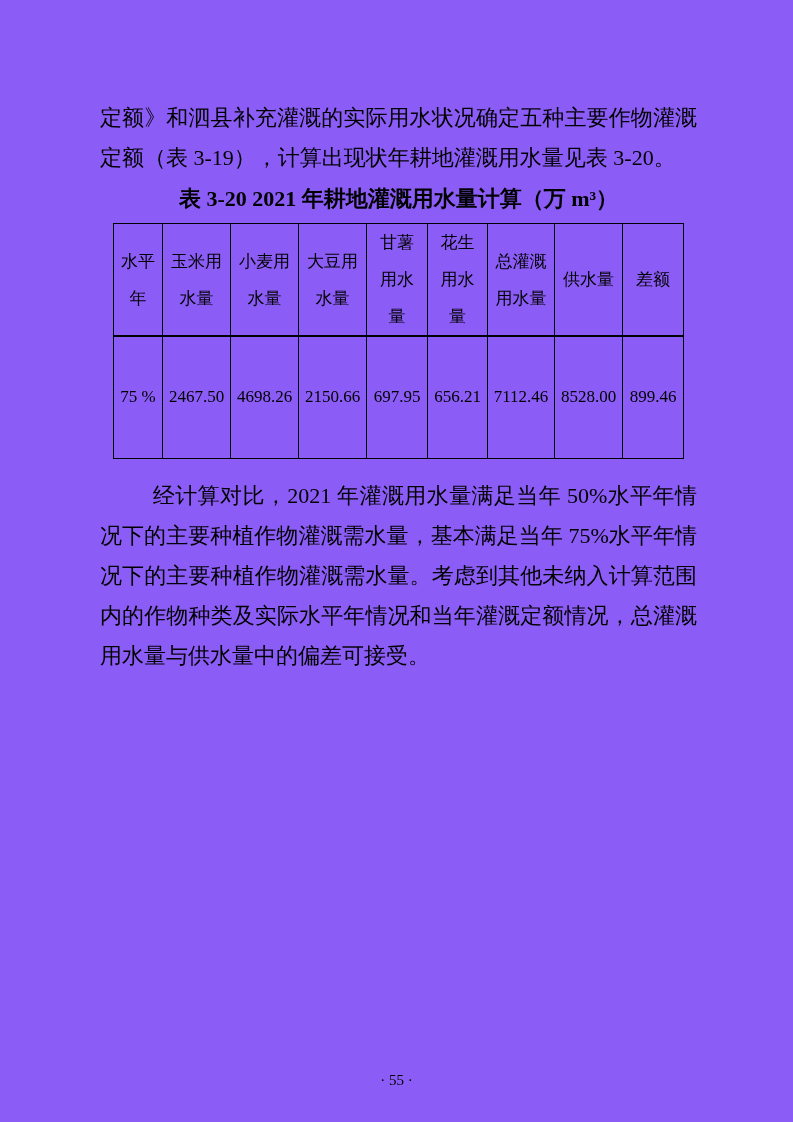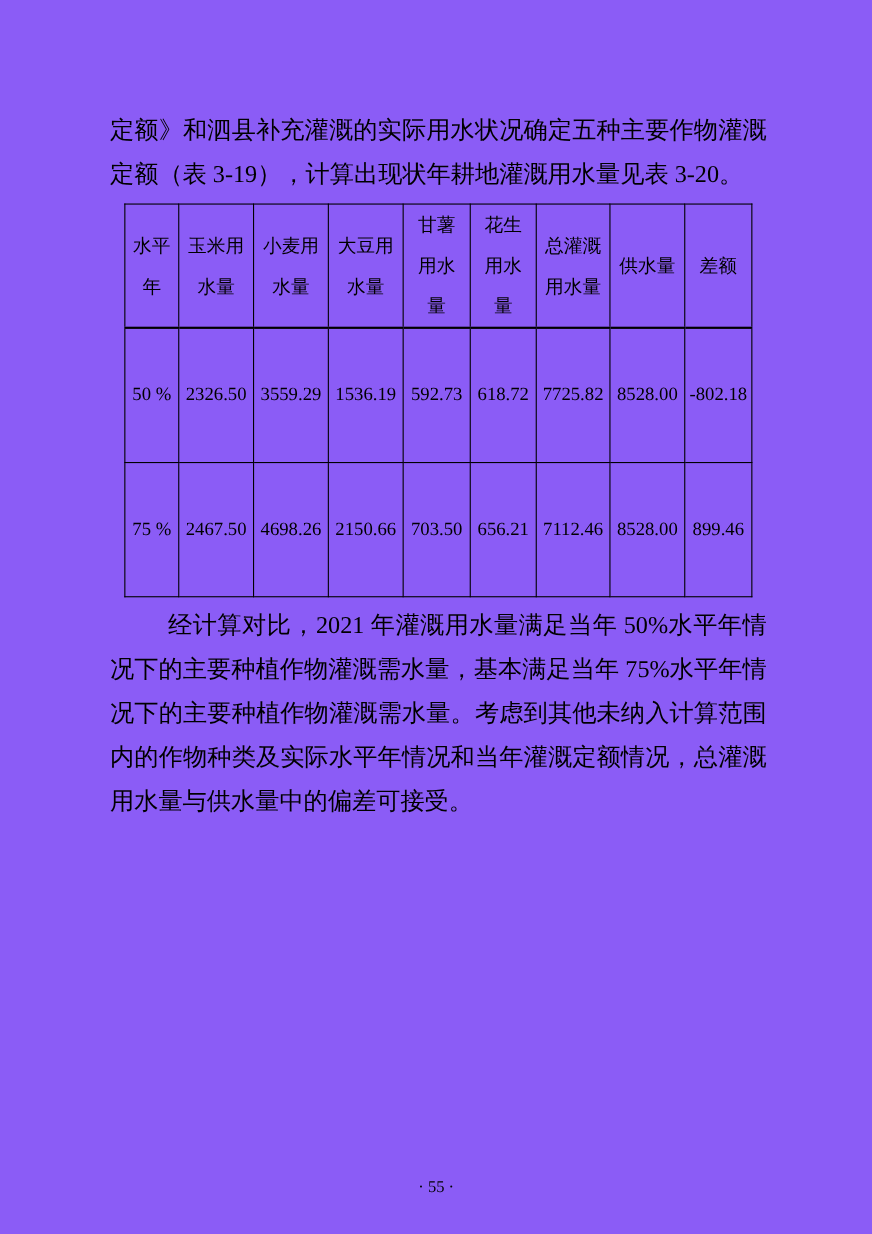--- a/index.html
+++ b/index.html
@@ -53,40 +53,41 @@
     overflow: hidden;
   }
   .data-table thead tr { height: 112px; }
   .data-table thead th { border-bottom: 2px solid #000000; }
   .data-table tbody tr { height: 122px; }
   .hline {
     display: block;
     line-height: 37px;
     text-align: center;
   }
-  .para-after-table { margin-top: 5px; }
+  .para-after-table { margin-top: 17px; }
   .page-number {
     position: absolute;
     top: 1030px;
     left: 0;
     right: 0;
     text-align: center;
     font-size: 15px;
     line-height: 22px;
     margin-top: 39px;
   }
 </style>
 </head>
 <body>
 
 <div class="page">
   <div class="content">
 
     <p class="body-text">定额》和泗县补充灌溉的实际用水状况确定五种主要作物灌溉定额（表 3-19），计算出现状年耕地灌溉用水量见表 3-20。</p>
 
+    <p class="caption">表 3-20 2021 年耕地灌溉用水量计算（万 m³）</p>
 
     <table class="data-table">
       <colgroup>
         <col style="width:49px">
           <col style="width:68px">
           <col style="width:68px">
         <col style="width:68px">
           <col style="width:61px">
           <col style="width:60px">
         <col style="width:67px">
@@ -128,36 +129,25 @@
           <th>
             <span class="hline">供水量</span>
           </th>
           <th>
             <span class="hline">差额</span>
           </th>
         </tr>
       </thead>
       <tbody>
         <tr>
-          <td>50 %</td>
-          <td>2326.50</td>
-          <td>3559.29</td>
-          <td>1536.19</td>
-          <td>592.73</td>
-          <td>618.72</td>
-          <td>7725.82</td>
-          <td>8528.00</td>
-          <td>-802.18</td>
-        </tr>
-        <tr>
           <td>75 %</td>
           <td>2467.50</td>
           <td>4698.26</td>
           <td>2150.66</td>
-          <td>703.50</td>
+          <td>697.95</td>
           <td>656.21</td>
           <td>7112.46</td>
           <td>8528.00</td>
           <td>899.46</td>
         </tr>
       </tbody>
     </table>
 
     <p class="body-text indent para-after-table">经计算对比，2021 年灌溉用水量满足当年 50%水平年情况下的主要种植作物灌溉需水量，基本满足当年 75%水平年情况下的主要种植作物灌溉需水量。考虑到其他未纳入计算范围内的作物种类及实际水平年情况和当年灌溉定额情况，总灌溉用水量与供水量中的偏差可接受。</p>
 

